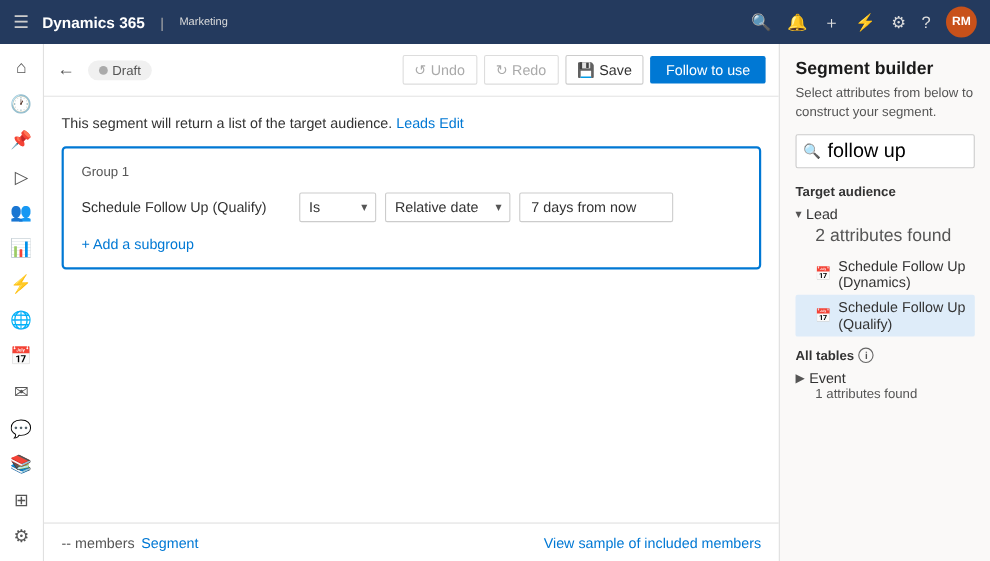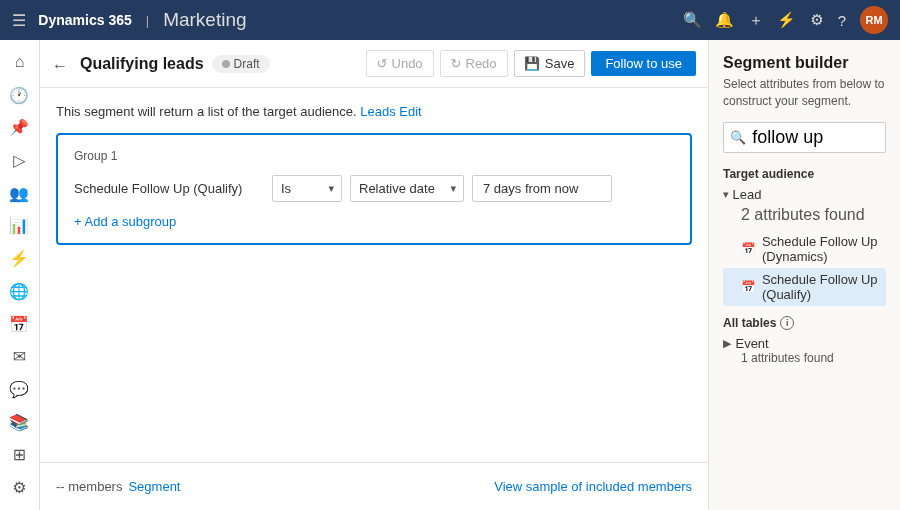--- a/index.html
+++ b/index.html
@@ -13,21 +13,21 @@
       height: 40px;
       display: flex;
       align-items: center;
       padding: 0 12px;
       gap: 8px;
       color: white;
     }
     .top-nav .hamburger { font-size: 16px; color: #ccc; cursor: pointer; margin-right: 4px; }
     .top-nav .app-title { font-weight: 600; font-size: 14px; color: white; }
     .top-nav .divider { color: #aaa; margin: 0 6px; }
-    .top-nav .module-title { font-size: 19px; color: #ddd; text-align: center; }
+    .top-nav .module-title { font-size: 10px; color: #ddd; text-align: center; }
     .top-nav-right { margin-left: auto; display: flex; align-items: center; gap: 14px; color: #ddd; }
     .top-nav-right span { cursor: pointer; font-size: 15px; }
     .avatar-circle { width: 28px; height: 28px; border-radius: 50%; background: #c8511a; display: flex; align-items: center; justify-content: center; font-size: 11px; font-weight: 600; color: white; }
 
     
     .main-layout { display: flex; height: calc(510px - 40px); }
 
     
     .left-sidebar {
       width: 40px;
@@ -115,21 +115,21 @@
     .date-value-box {
       border: 1px solid #ccc; border-radius: 2px; padding: 5px 10px;
       background: white; font-size: 13px; color: #333; min-width: 140px;
     }
     .add-subgroup {
       color: #0078d4; cursor: pointer; display: flex; align-items: center; gap: 4px; font-size: 13px;
     }
 
     
     .bottom-bar {
-      height: 48px;
+      height: 35px;
       display: flex; align-items: center;
       padding: 0 16px;
       border-top: 1px solid #e0e0e0;
       background: white;
       font-size: 13px; color: #555;
       gap: 6px;
     }
     .bottom-bar a { color: #0078d4; text-decoration: none; }
     .bottom-bar-right { margin-left: auto; color: #0078d4; cursor: pointer; }
 
@@ -213,21 +213,20 @@
     <div class="sidebar-icon">💬</div>
     <div class="sidebar-icon">📚</div>
     <div class="sidebar-icon">⊞</div>
     <div class="sidebar-icon">⚙</div>
   </div>
 
   <div class="content-area">
 
     <div class="command-bar">
       <span class="back-btn">←</span>
-      <span class="page-title">Qualifying leads</span>
       <div class="status-badge">
         <div class="status-dot"></div>
         <span>Draft</span>
       </div>
       <div class="cmd-right">
         <button class="cmd-btn disabled">
           <span>↺</span>
           <span>Undo</span>
         </button>
         <button class="cmd-btn disabled">

